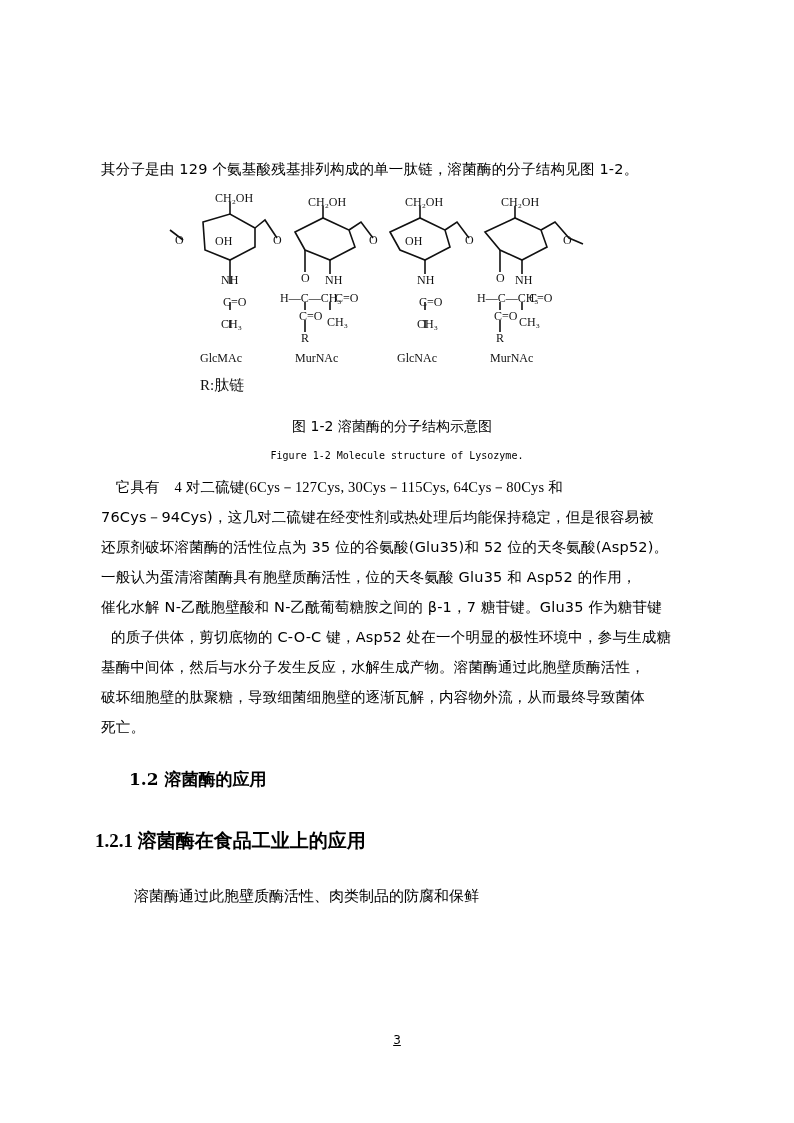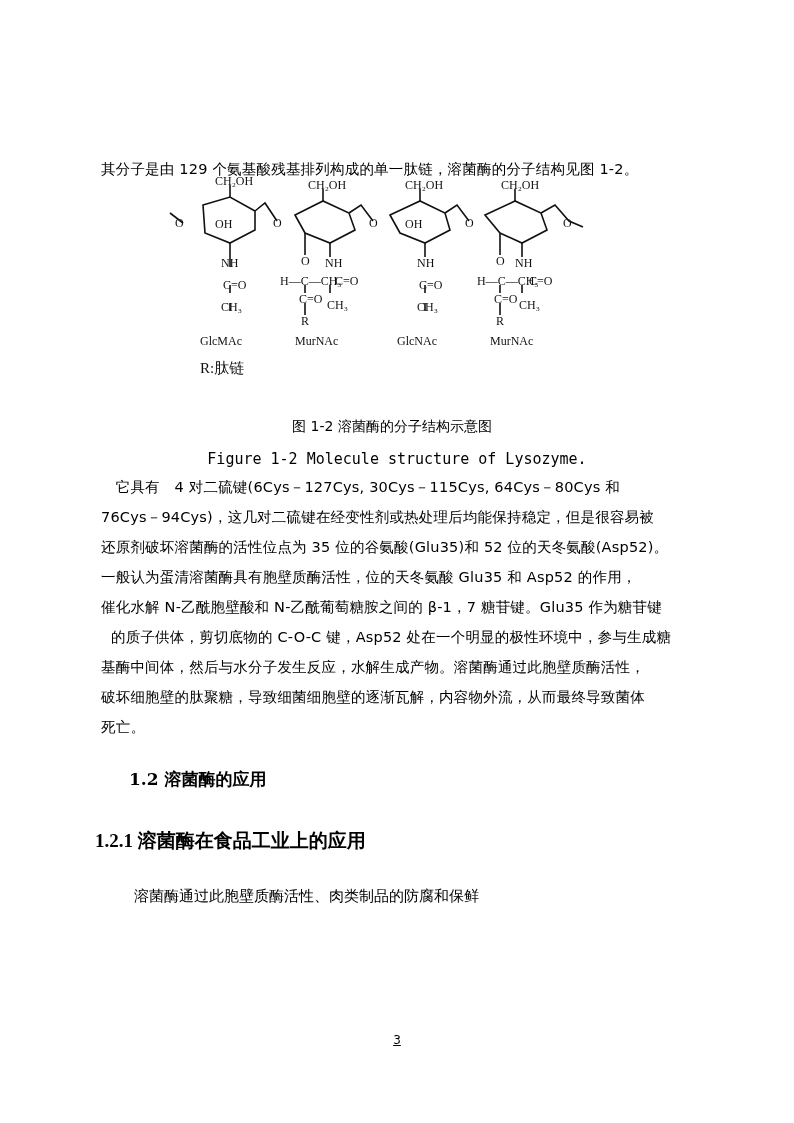--- a/index.html
+++ b/index.html
@@ -1,23 +1,23 @@
 <!DOCTYPE html>
 <html><head>
 <meta charset="utf-8">
 <style>
   html, body { margin: 0; padding: 0; background: #ffffff; }
   body { width: 794px; height: 1123px; position: relative; overflow: hidden;
          font-family: "DejaVu Sans", sans-serif; color: #000; }
   .line { position: absolute; left: 101px; font-size: 14.5px; white-space: nowrap; letter-spacing: 0.2px; }
-  .figure { position: absolute; left: 165px; top: 175px; width: 500px; height: 210px; }
+  .figure { position: absolute; left: 165px; top: 192px; width: 500px; height: 210px; }
   .figure svg { width: 100%; height: 100%; }
   .caption-cn { position: absolute; top: 418px; left: 0; width: 784px; text-align: center; font-size: 14px; }
   .caption-en { position: absolute; top: 450px; left: 0; width: 794px; text-align: center;
-                font-family: "DejaVu Sans Mono", monospace; font-size: 15px; }
+                font-family: "DejaVu Sans Mono", monospace; font-size: 10px; }
   .h2 { position: absolute; left: 101px; top: 768px; font-size: 17px; font-weight: bold; font-family: "DejaVu Serif", serif; margin-left: 28px; }
   .h3 { position: absolute; left: 95px; top: 828px; font-size: 19px; font-weight: bold; font-family: Liberation Serif, serif; }
   .item { position: absolute; left: 134px; top: 887px; font-size: 15px; }
   .pagenum { position: absolute; top: 1033px; left: 0; width: 794px; text-align: center; font-size: 12px; }
   .pagenum span { text-decoration: underline; }
   svg text { font-family: "Liberation Serif", serif; }
 </style>
 </head>
 <body>
 
@@ -104,21 +104,21 @@
       <text x="232" y="170">GlcNAc</text>
       <text x="325" y="170">MurNAc</text>
       <text x="35" y="198" font-size="15">R:肽链</text>
     </g>
   </svg>
 </div>
 
 <div class="caption-cn">图 1-2 溶菌酶的分子结构示意图</div>
 <div class="caption-en">Figure 1-2 Molecule structure of Lysozyme.</div>
 
-<div class="line" style="top:478px;">　它具有　4 对二硫键(6Cys－127Cys, 30Cys－115Cys, 64Cys－80Cys 和</div>
+<div class="line" style="top:478px;font-family:Liberation Serif, serif;">　它具有　4 对二硫键(6Cys－127Cys, 30Cys－115Cys, 64Cys－80Cys 和</div>
 <div class="line" style="top:508px;">76Cys－94Cys)，这几对二硫键在经变性剂或热处理后均能保持稳定，但是很容易被</div>
 <div class="line" style="top:538px;">还原剂破坏溶菌酶的活性位点为 35 位的谷氨酸(Glu35)和 52 位的天冬氨酸(Asp52)。</div>
 <div class="line" style="top:568px;">一般认为蛋清溶菌酶具有胞壁质酶活性，位的天冬氨酸 Glu35 和 Asp52 的作用，</div>
 <div class="line" style="top:598px;">催化水解 N-乙酰胞壁酸和 N-乙酰葡萄糖胺之间的 β-1，7 糖苷键。Glu35 作为糖苷键</div>
 <div class="line" style="top:628px;margin-left:10px;">的质子供体，剪切底物的 C-O-C 键，Asp52 处在一个明显的极性环境中，参与生成糖</div>
 <div class="line" style="top:658px;">基酶中间体，然后与水分子发生反应，水解生成产物。溶菌酶通过此胞壁质酶活性，</div>
 <div class="line" style="top:688px;">破坏细胞壁的肽聚糖，导致细菌细胞壁的逐渐瓦解，内容物外流，从而最终导致菌体</div>
 <div class="line" style="top:718px;">死亡。</div>
 
 <div class="h2">1.2 溶菌酶的应用</div>

